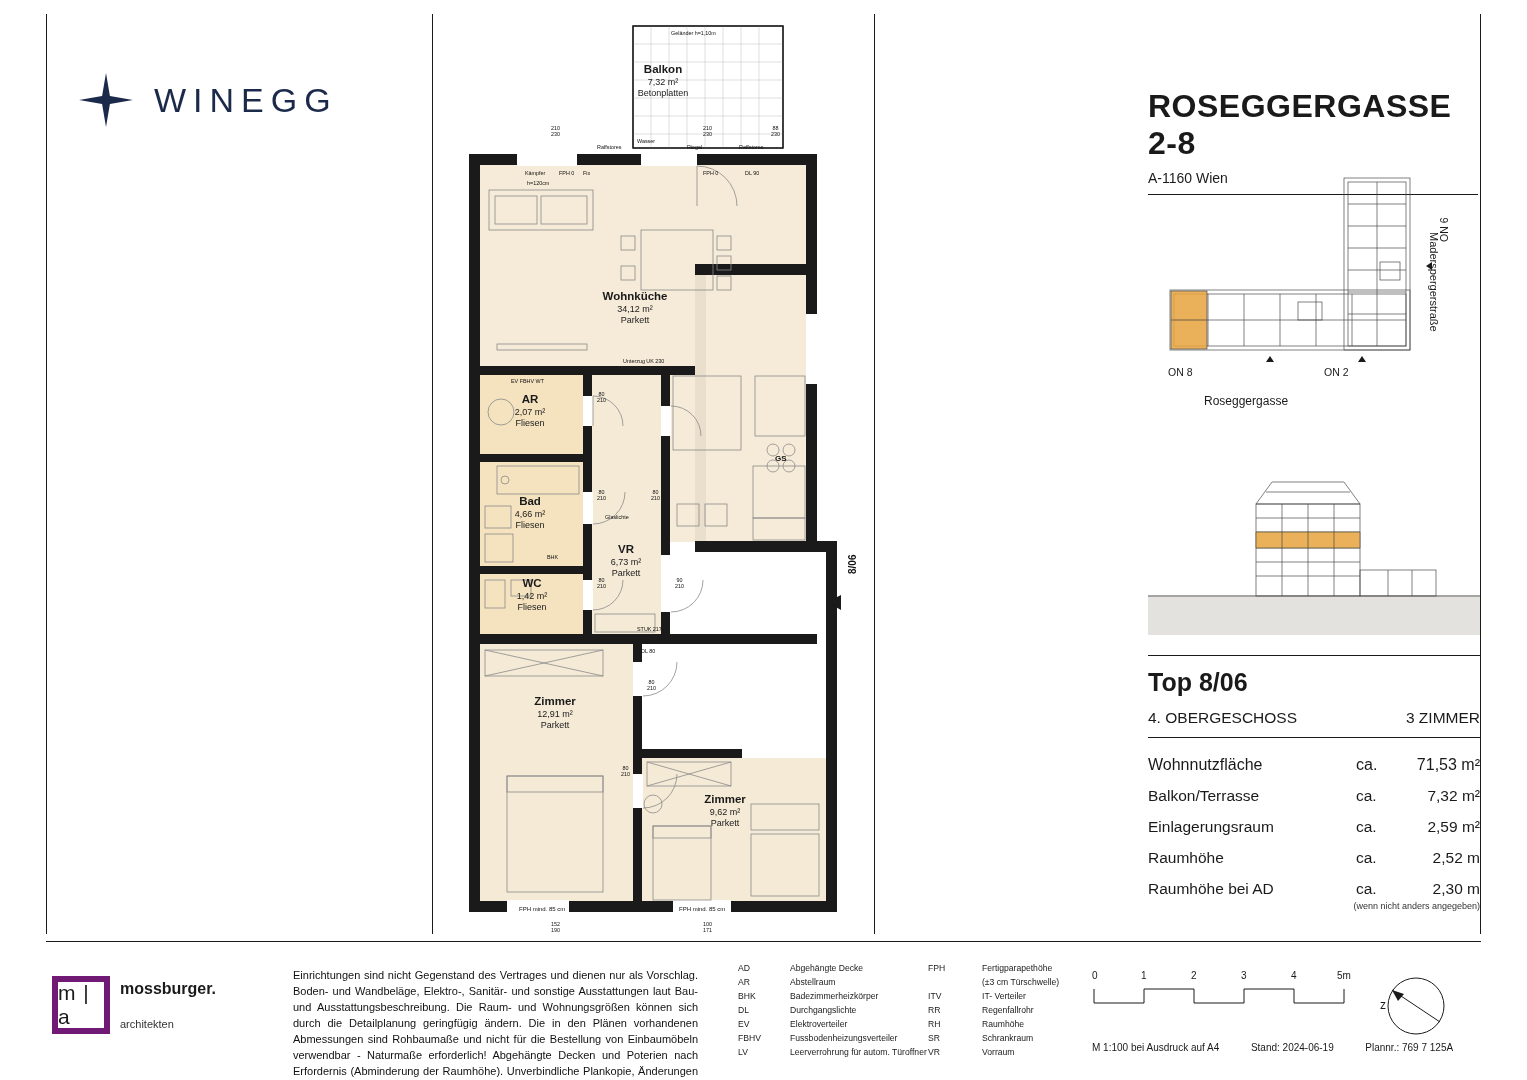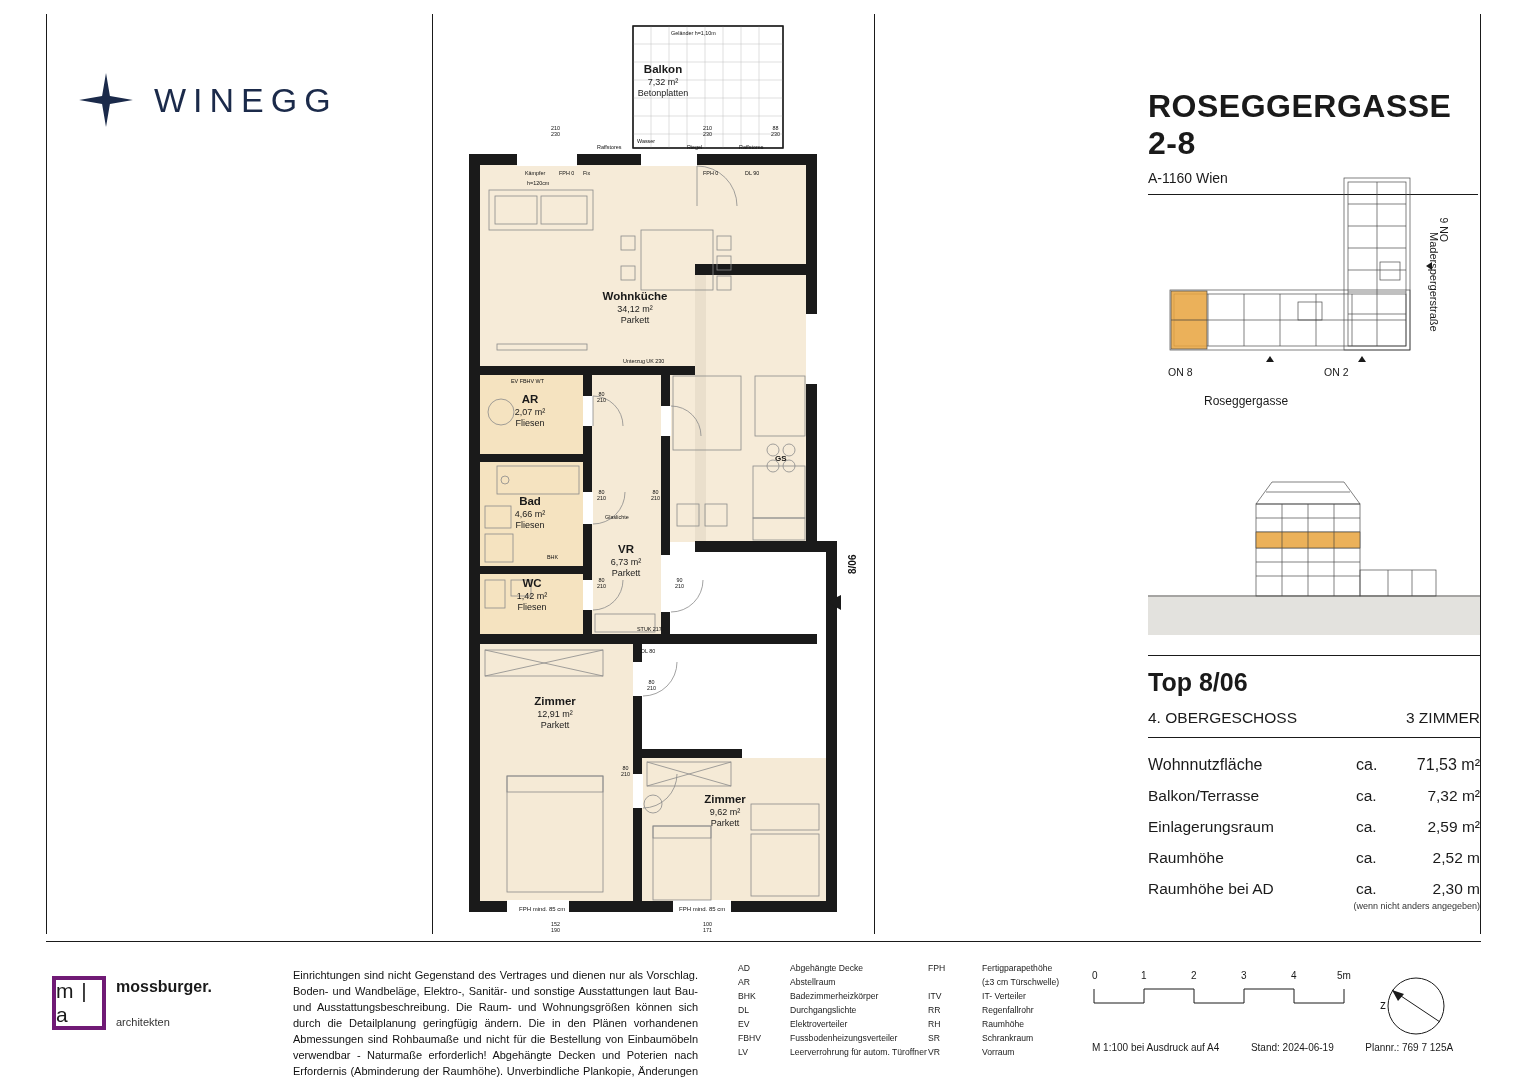--- a/index.html
+++ b/index.html
@@ -134,21 +134,21 @@
   }
   #ma-logo {
     position: absolute;
     left: 52px; top: 976px;
     display: flex;
     align-items: center;
     gap: 10px;
   }
   #ma-mark {
     width: 46px; height: 46px;
-    border: 4px solid #701a75;
+    border: 6px solid #701a75;
     display: flex; align-items: center; justify-content: center;
     font-size: 21px;
     letter-spacing: 1px;
   }
   #ma-name { font-size: 16px; font-weight: bold; line-height: 1.15; }
   #ma-sub { font-size: 11px; color: #333; margin-top: 20px; }
   #disclaimer {
     position: absolute;
     left: 293px; top: 968px;
     width: 405px;

